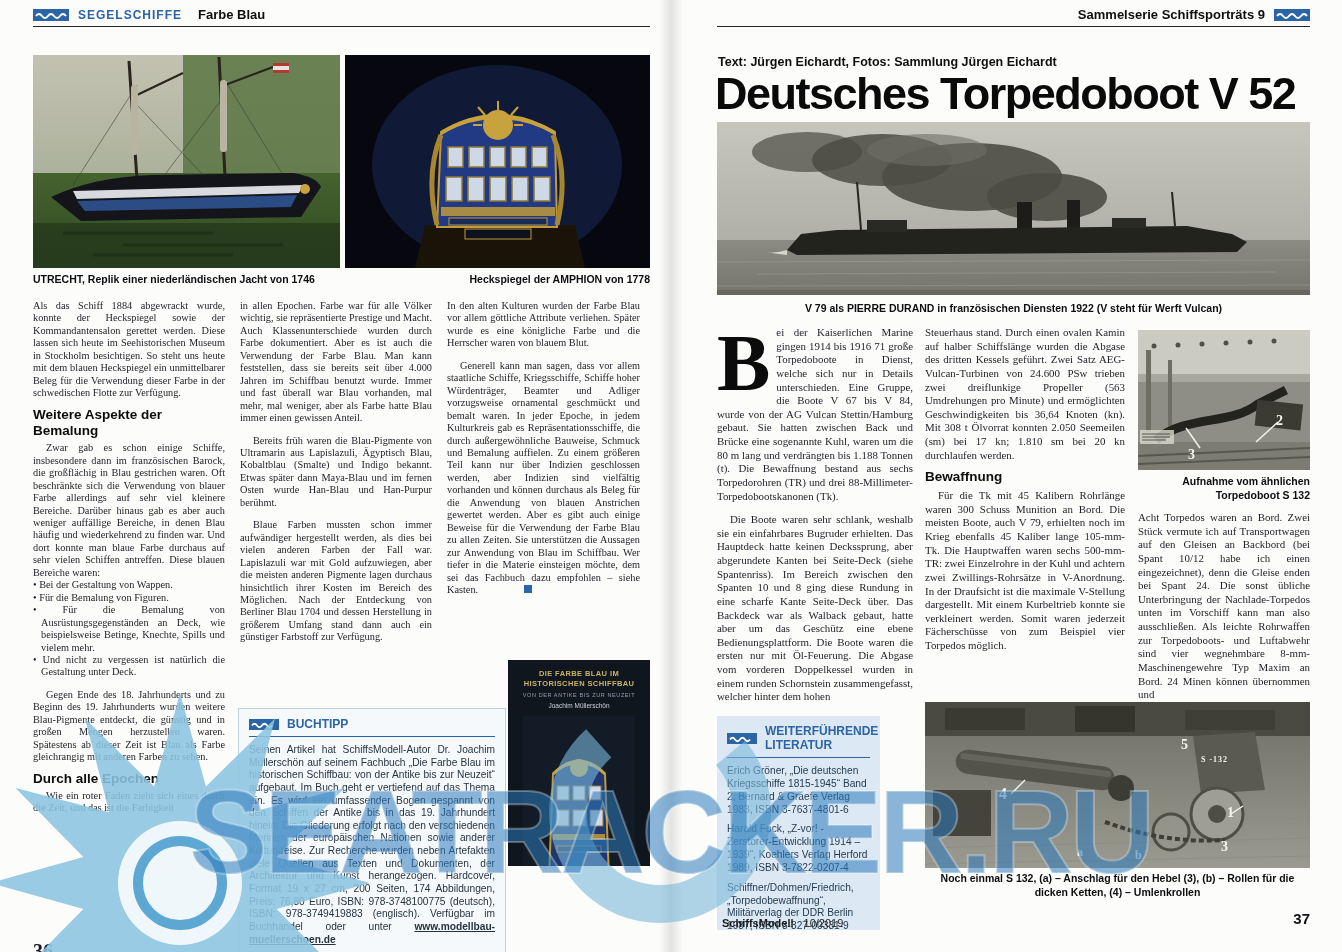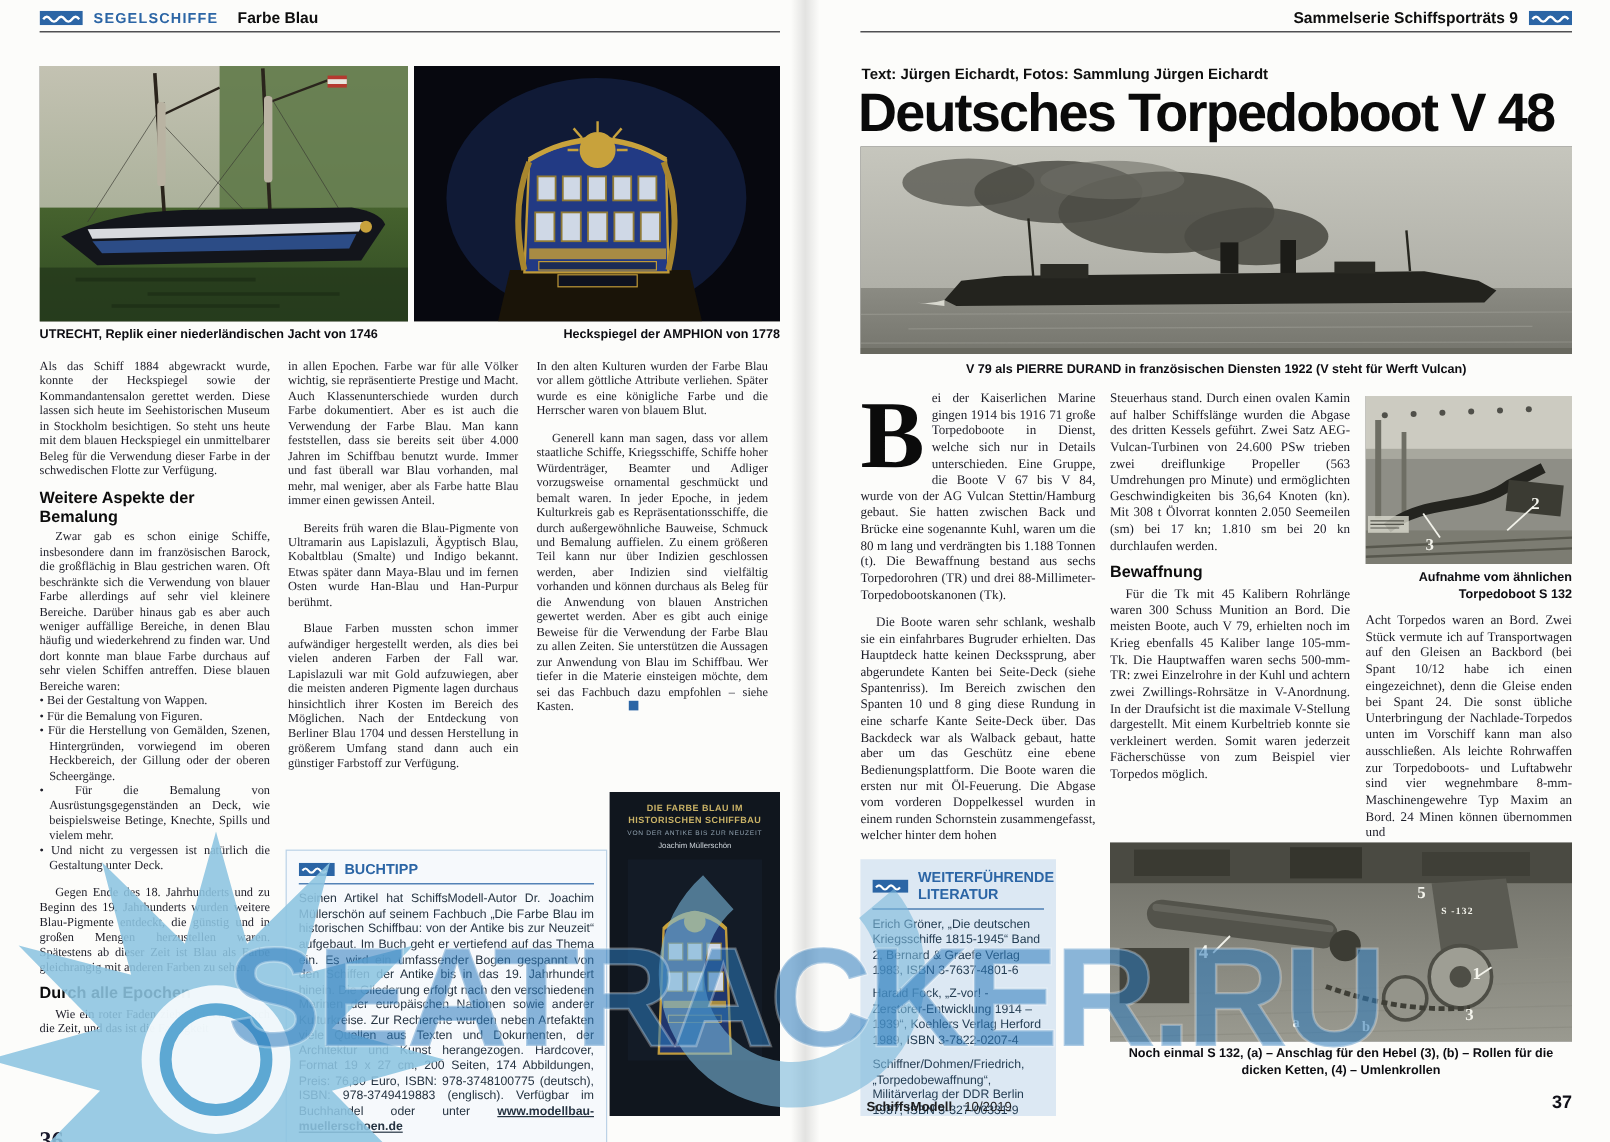--- a/index.html
+++ b/index.html
@@ -40,21 +40,21 @@
   .boxhead{display:flex;align-items:center;color:#2b65a5;font-weight:bold;font-size:12px;
            padding-bottom:5px;border-bottom:1px solid #2b65a5;margin-bottom:7px;}
   .boxhead .wv{margin-right:8px;display:flex;}
   .tipbody{font-size:10.2px;line-height:1.24;color:#253341;text-align:justify;}
   .tiplink{text-decoration:underline;font-weight:bold;color:#253341;cursor:pointer;}
   .lit-entry{font-size:10.2px;line-height:1.26;color:#233c52;margin:0 0 7px;}
   
   .byline{position:absolute;left:718px;top:55px;font-weight:bold;font-size:12.5px;color:#0f0f0f;}
   .title{position:absolute;left:715px;top:68px;font-weight:bold;font-size:45px;letter-spacing:-1.5px;color:#0a0a0a;}
   
-  .cover{position:absolute;left:508px;top:660px;width:142px;height:270px;background:#10161e;
+  .cover{position:absolute;left:508px;top:660px;width:142px;height:206px;background:#10161e;
          box-sizing:border-box;padding:9px 7px 6px;text-align:center;overflow:hidden;}
   .cover-title{color:#c9b266;font-size:7.5px;font-weight:bold;letter-spacing:.4px;line-height:1.35;}
   .cover-sub{color:#8fa0ae;font-size:5.5px;margin-top:3px;letter-spacing:.6px;}
   .cover-author{color:#cdd4da;font-size:6.5px;margin-top:4px;}
   .cover svg{display:block;margin:7px auto 0;}
   
   .pagenum-left{position:absolute;left:33px;top:896px;font-family:"Liberation Serif",serif;
                 font-weight:bold;font-size:20px;color:#18182a;margin-top:44px;}
   .pagenum-right{position:absolute;left:1270px;top:910px;width:40px;text-align:right;
                  font-weight:bold;font-size:15px;color:#101018;}
@@ -165,21 +165,20 @@
     </svg>
   </div>
   <div class="cap" style="left:345px;top:273px;width:305px;text-align:right;">Heckspiegel der AMPHION von 1778</div>
 
   <div class="lcol" style="left:33px;top:300px;width:192px;height:608px;">
     <p class="bp">Als das Schiff 1884 abgewrackt wurde, konnte der Heckspiegel sowie der Kommandantensalon gerettet werden. Diese lassen sich heute im Seehistorischen Museum in Stockholm besichtigen. So steht uns heute mit dem blauen Heckspiegel ein unmittelbarer Beleg für die Verwendung dieser Farbe in der schwedischen Flotte zur Verfügung.</p>
     <h3 class="subhead">Weitere Aspekte der Bemalung</h3>
     <p class="bp ind">Zwar gab es schon einige Schiffe, insbesondere dann im französischen Barock, die großflächig in Blau gestrichen waren. Oft beschränkte sich die Verwendung von blauer Farbe allerdings auf sehr viel kleinere Bereiche. Darüber hinaus gab es aber auch weniger auffällige Bereiche, in denen Blau häufig und wiederkehrend zu finden war. Und dort konnte man blaue Farbe durchaus auf sehr vielen Schiffen antreffen. Diese blauen Bereiche waren:</p>
     <div class="blt">• Bei der Gestaltung von Wappen.</div>
     <div class="blt">• Für die Bemalung von Figuren.</div>
-    <div class="blt">• Für die Herstellung von Gemälden, Szenen, Hintergründen, vorwiegend im oberen Heckbereich, der Gillung oder der oberen Scheergänge.</div>
     <div class="blt">• Für die Bemalung von Ausrüstungsgegenständen an Deck, wie beispielsweise Betinge, Knechte, Spills und vielem mehr.</div>
     <div class="blt">• Und nicht zu vergessen ist natürlich die Gestaltung unter Deck.</div>
     <p class="bp gap ind">Gegen Ende des 18. Jahrhunderts und zu Beginn des 19. Jahrhunderts wurden weitere Blau-Pigmente entdeckt, die günstig und in großen Mengen herzustellen waren. Spätestens ab dieser Zeit ist Blau als Farbe gleichrangig mit anderen Farben zu sehen.</p>
     <h3 class="subhead">Durch alle Epochen</h3>
     <p class="bp ind">Wie ein roter Faden zieht sich eines durch die Zeit, und das ist die Farbigkeit</p>
   </div>
 
   <div class="lcol" style="left:240px;top:300px;width:192px;height:404px;">
     <p class="bp">in allen Epochen. Farbe war für alle Völker wichtig, sie repräsentierte Prestige und Macht. Auch Klassenunterschiede wurden durch Farbe dokumentiert. Aber es ist auch die Verwendung der Farbe Blau. Man kann feststellen, dass sie bereits seit über 4.000 Jahren im Schiffbau benutzt wurde. Immer und fast überall war Blau vorhanden, mal mehr, mal weniger, aber als Farbe hatte Blau immer einen gewissen Anteil.</p>
     <p class="bp gap ind">Bereits früh waren die Blau-Pigmente von Ultramarin aus Lapislazuli, Ägyptisch Blau, Kobaltblau (Smalte) und Indigo bekannt. Etwas später dann Maya-Blau und im fernen Osten wurde Han-Blau und Han-Purpur berühmt.</p>
@@ -220,21 +219,21 @@
         <rect x="33" y="94" width="13" height="16"></rect>
           <rect x="50" y="94" width="13" height="16"></rect>
           <rect x="67" y="94" width="13" height="16"></rect>
       </g>
       <rect x="30" y="118" width="52" height="6" fill="#c09a38" opacity="0.85"></rect>
       <rect x="34" y="130" width="44" height="6" fill="#1b2b56" stroke="#c09a38" stroke-width="0.8"></rect>
     </svg>
   </div>
 
   <div class="byline">Text: Jürgen Eichardt, Fotos: Sammlung Jürgen Eichardt</div>
-  <div class="title">Deutsches Torpedoboot V 48</div>
+  <div class="title">Deutsches Torpedoboot V 52</div>
 
   <div class="photo" style="left:717px;top:122px;width:593px;height:173px;">
     <svg width="593" height="173" viewBox="0 0 593 173">
       <defs>
         <linearGradient id="sky" x1="0" y1="0" x2="0" y2="1">
             <stop offset="0" stop-color="#c6c6bd"></stop>
             <stop offset="1" stop-color="#b0b0a8"></stop>
           </linearGradient>
         <linearGradient id="sea" x1="0" y1="0" x2="0" y2="1">
             <stop offset="0" stop-color="#8b8b83"></stop>

